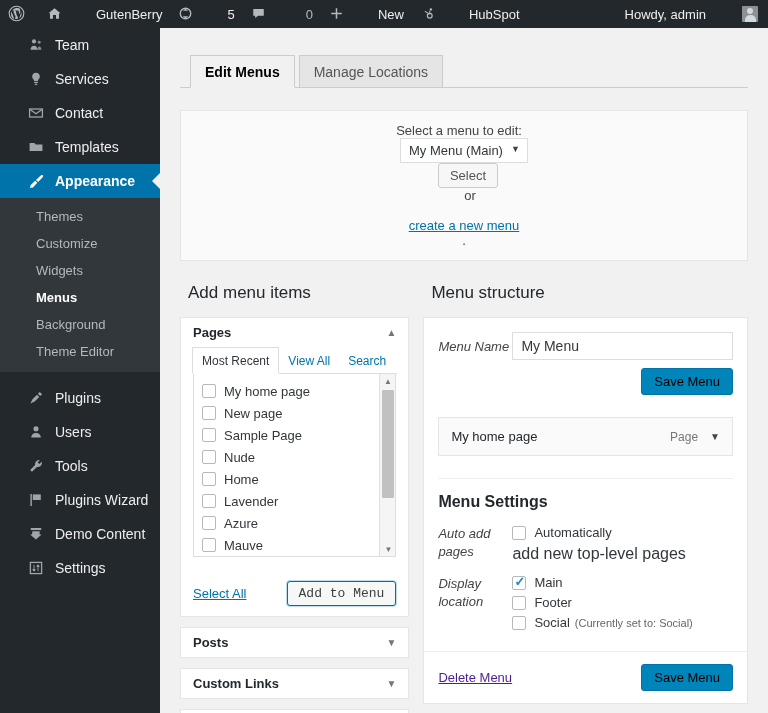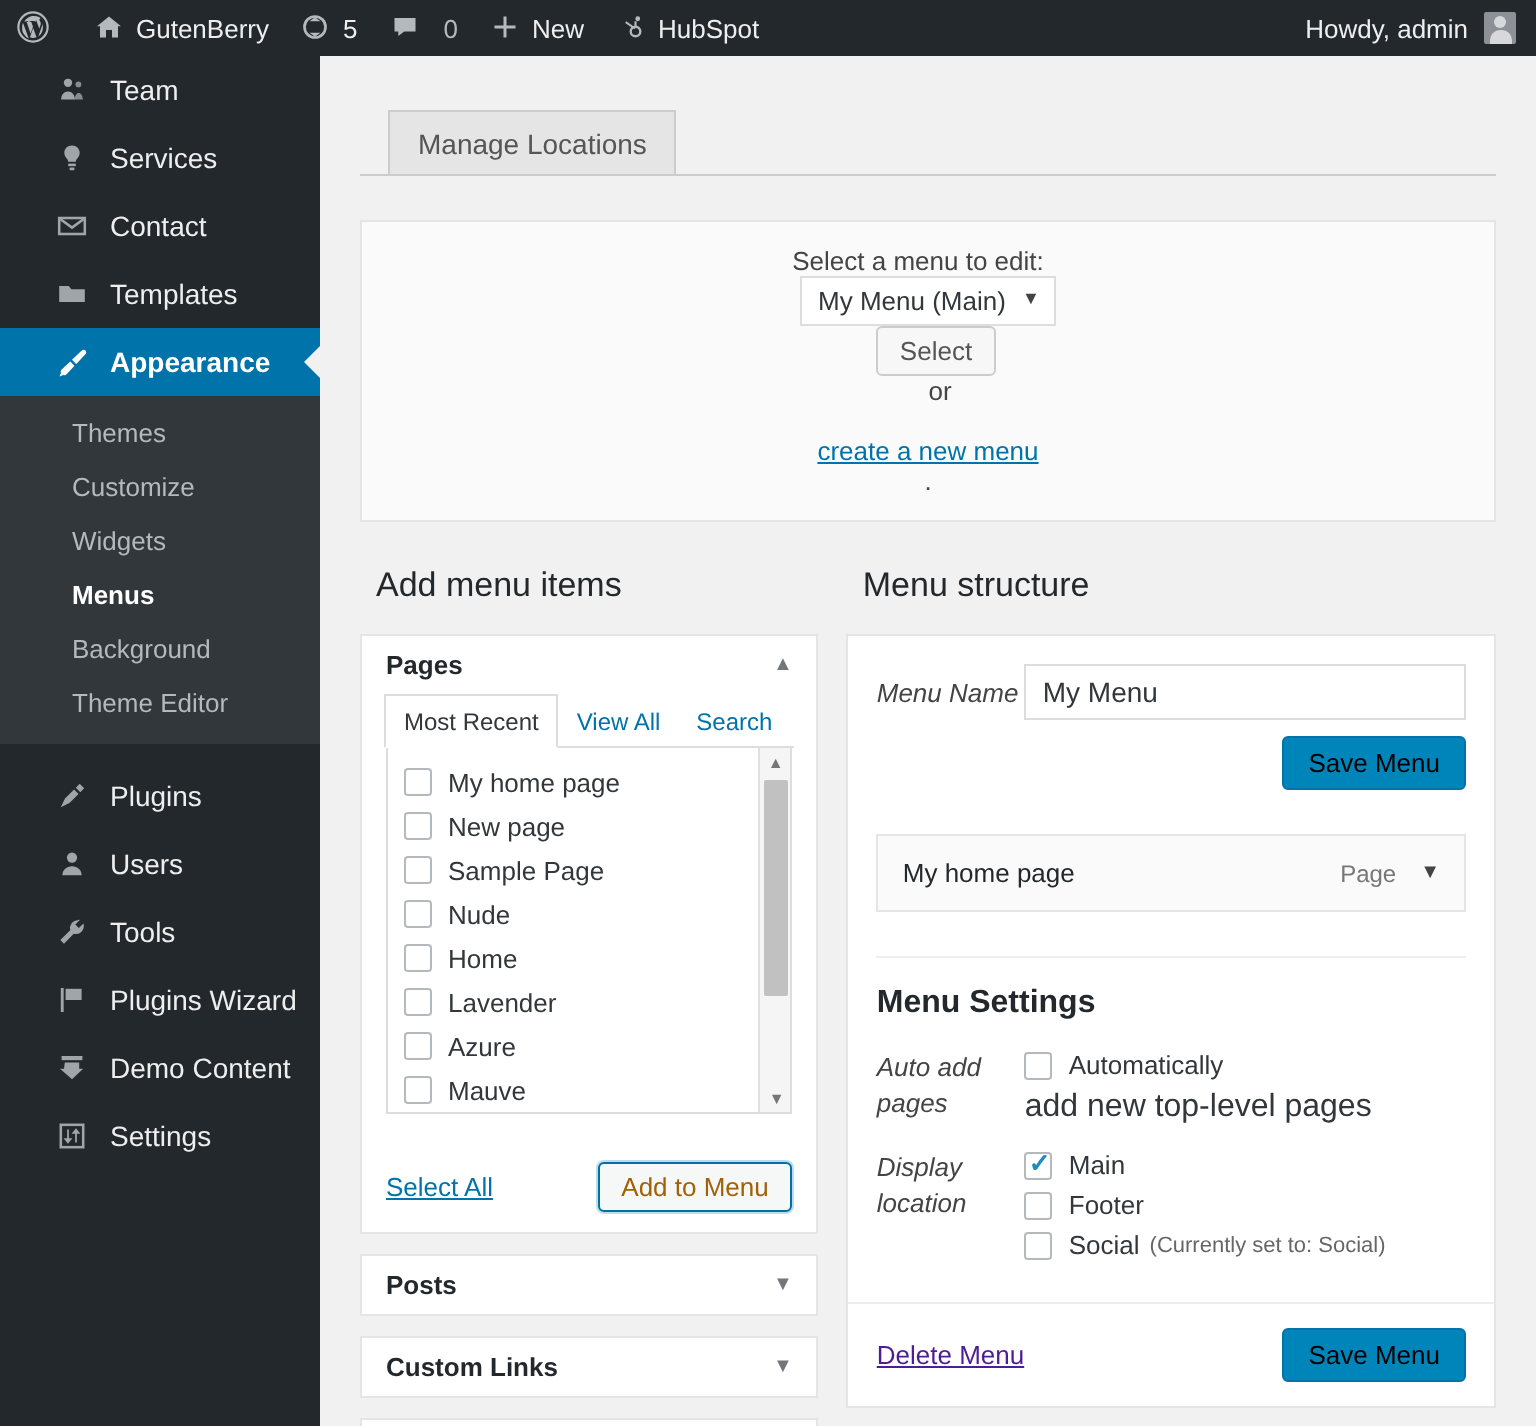--- a/index.html
+++ b/index.html
@@ -20,20 +20,21 @@
     background: #23282d;
     color: #b4b9be;
     display: flex; align-items: center;
     font-size: 13px;
   }
   .ab-item {
     display: flex; align-items: center;
     height: 28px; padding: 0 8px;
     color: #b4b9be; cursor: pointer;
     white-space: nowrap;
+    gap: 28px;
   }
   .ab-item .lbl { color: #eee; }
   .ab-item .cnt { color: #b4b9be; margin-left: 6px; }
   .ab-icon { display: inline-block; margin-right: 6px; line-height: 1; }
   .ab-spacer { flex: 1; }
   #ab-howdy { padding-right: 10px; }
   .avatar {
     width: 16px; height: 16px; margin-left: 8px;
     background: #8d9197; border-radius: 1px;
     position: relative; overflow: hidden;
@@ -192,24 +193,24 @@
   }
   .sbar .thumb {
     position: absolute; top: 16px; left: 2px;
     width: 12px; height: 108px; background: #c1c1c1; border-radius: 1px;
   }
   .acc-foot {
     display: flex; align-items: center; justify-content: space-between;
     padding: 12px 12px 10px 12px;
   }
   .btn-primary-o {
-    border: 1px solid #0071a1; background: #f6f7f7; color: #a16207;
+    border: 1px solid #0071a1; background: #f6f7f7; color: #404040;
     padding: 4px 11px; font-size: 13px; border-radius: 3px; cursor: pointer;
     box-shadow: 0 0 0 1px #bfdcea;
-    font-family: Liberation Sans, sans-serif;
+    font-family: Liberation Mono, monospace;
   }
 
   
   .sbox { background: #fff; border: 1px solid #e5e5e5; }
   .name-row { display: flex; align-items: center; padding: 14px 14px 0 14px; }
   .name-label {
     font-style: italic; font-size: 13px; color: #444;
     width: 74px; flex: 0 0 auto;
   }
   .name-input {
@@ -441,20 +442,23 @@
           <path d="M7.5 6v8M7.5 14l-1.6-2h3.2zM12.5 14V6M12.5 6l-1.6 2h3.2z" fill="currentColor" stroke="currentColor" stroke-width="1.1"></path>
         </svg>
     </span>
     <span>Settings</span>
   </div>
 </div>
 
 <div id="content">
 
   <div id="tabs">
+    <div class="tab active">
+      <span>Edit Menus</span>
+    </div>
     <div class="tab inactive">
       <span>Manage Locations</span>
     </div>
   </div>
 
   <div id="selectbar">
     <span class="lead">Select a menu to edit:</span>
     <span class="wp-select">
       <span>My Menu (Main)</span>
       <span class="caret">▼</span>

